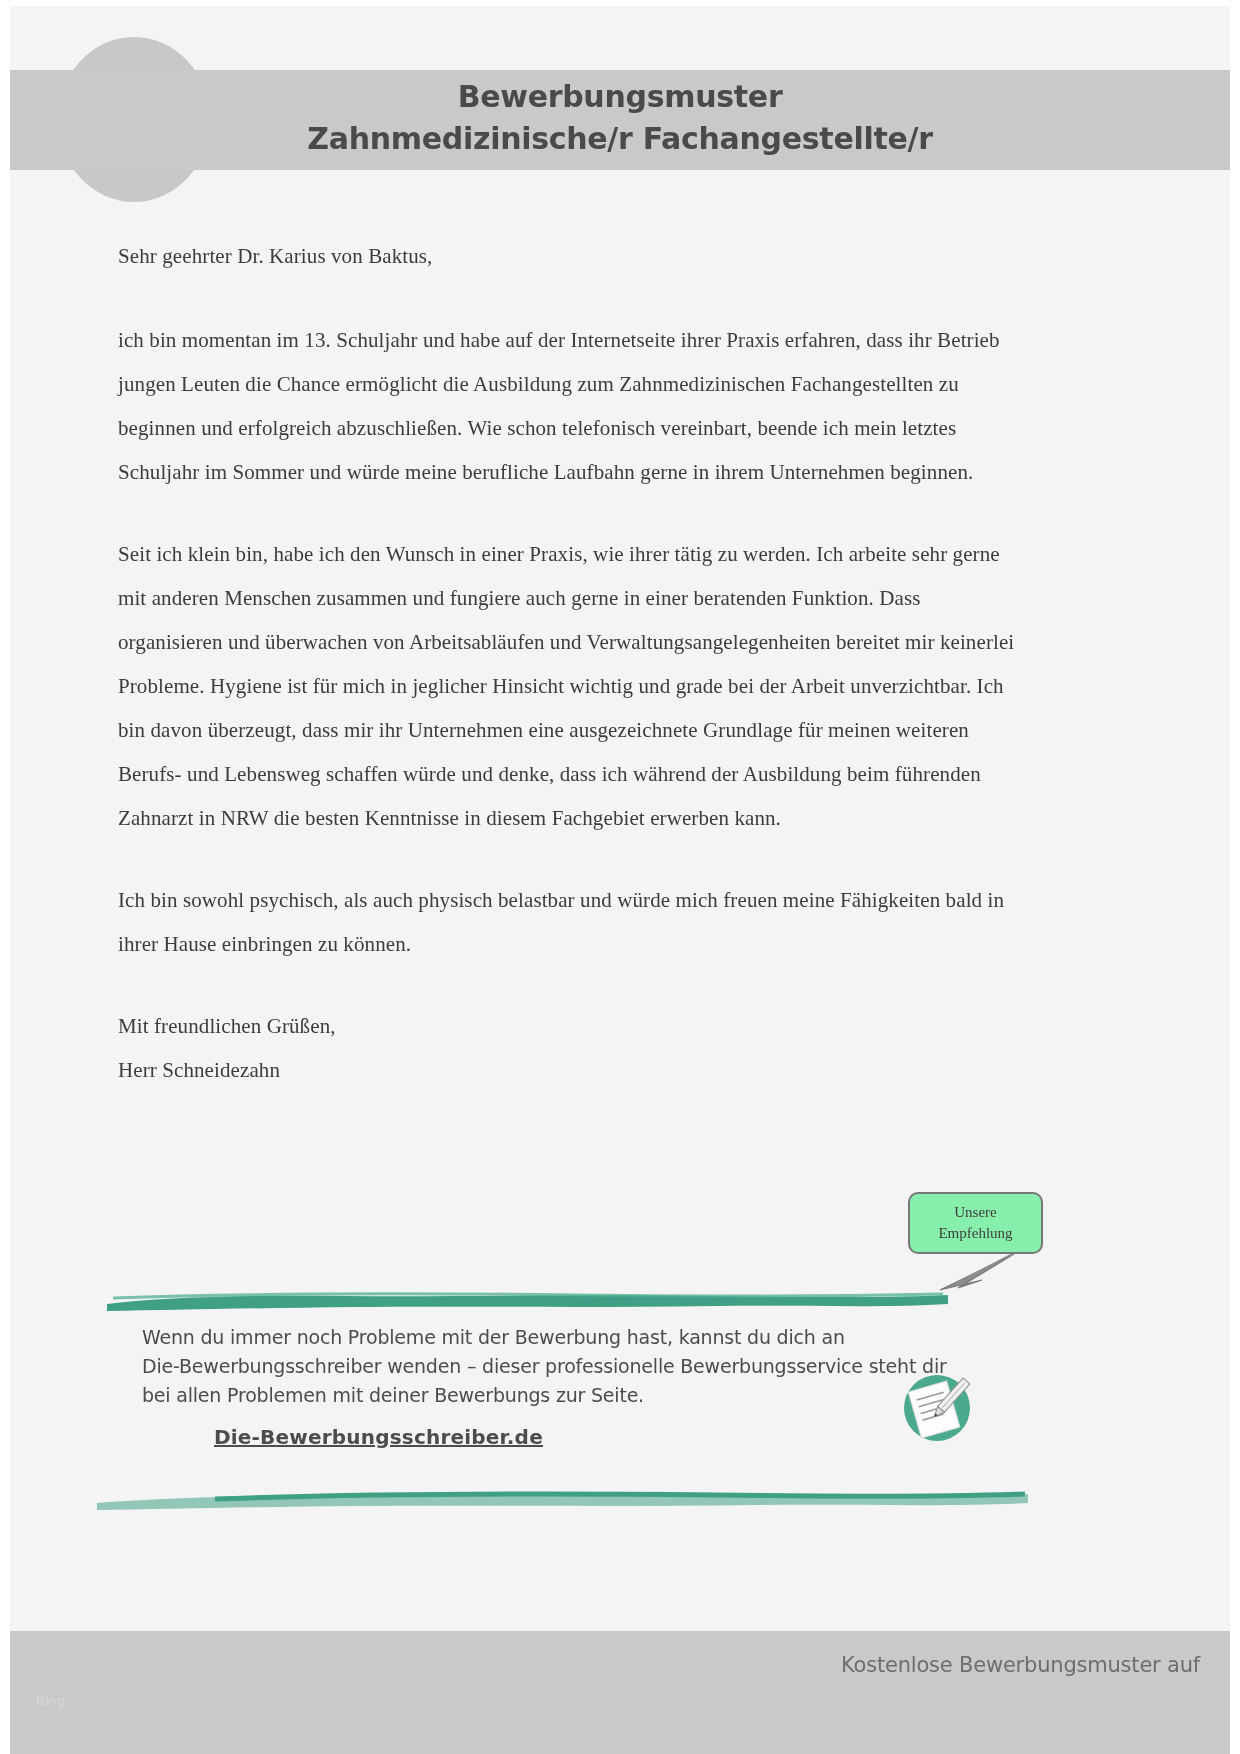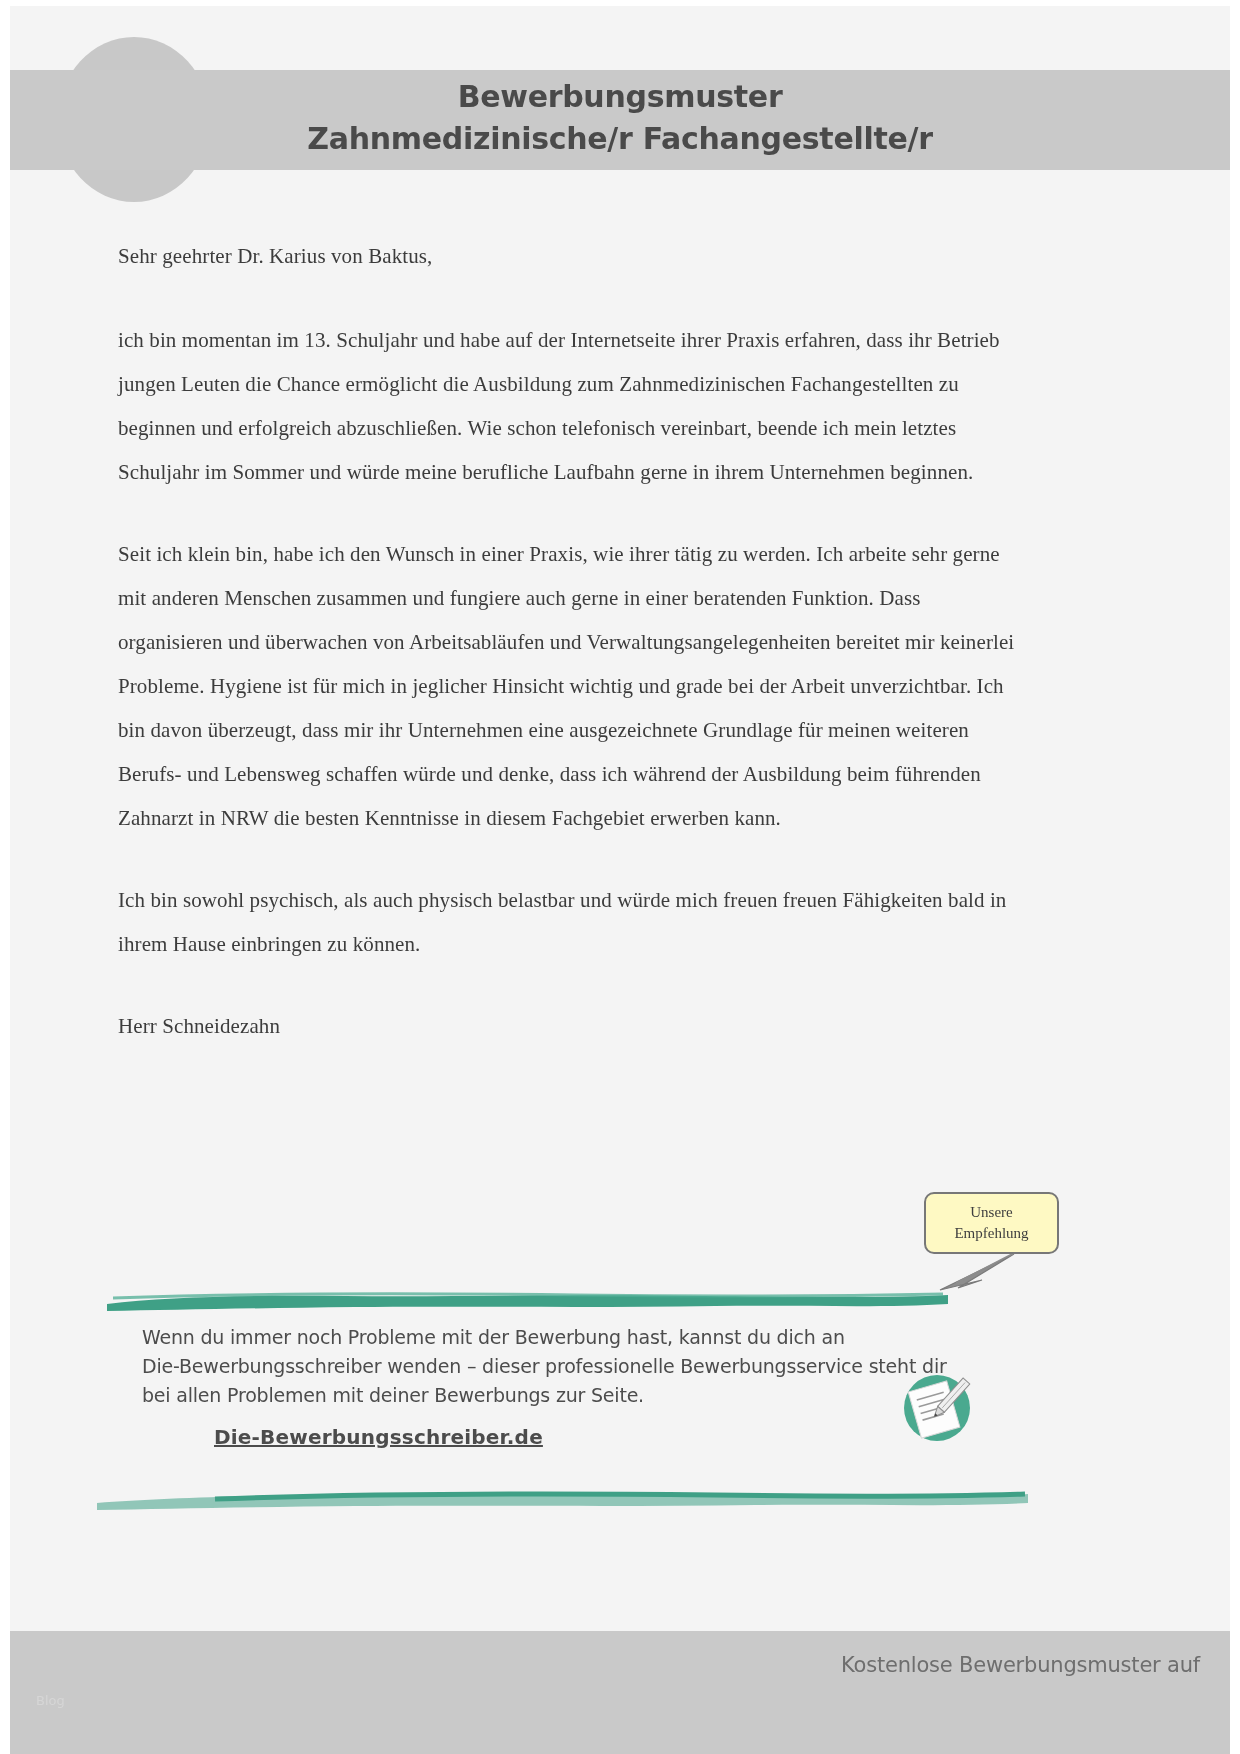--- a/index.html
+++ b/index.html
@@ -104,33 +104,32 @@
     height: 110px;
   }
   .bubble {
     position: absolute;
     left: 0;
     top: 0;
     width: 135px;
     height: 62px;
     border: 2px solid #777777;
     border-radius: 10px;
-    background: #fef9c3;
+    background: #86efac;
     display: flex;
     flex-direction: column;
     align-items: center;
     justify-content: center;
     font-family: "Liberation Serif", serif;
     font-size: 15px;
     line-height: 21px;
     color: #3f3f3f;
     text-align: center;
     z-index: 2;
     box-sizing: border-box;
-    margin-left: 16px;
   }
   .bubble-tail {
     position: absolute;
     left: 20px;
     top: 58px;
     width: 90px;
     height: 46px;
     z-index: 1;
   }
 
@@ -242,21 +241,22 @@
     <div class="header-titles">
       <div class="header-title-1">Bewerbungsmuster</div>
       <div class="header-title-2">Zahnmedizinische/r Fachangestellte/r</div>
     </div>
   </div>
 
   <div class="letter">
     <p class="salutation">Sehr geehrter Dr. Karius von Baktus,</p>
     <p>ich bin momentan im 13. Schuljahr und habe auf der Internetseite ihrer Praxis erfahren, dass ihr Betrieb jungen Leuten die Chance ermöglicht die Ausbildung zum Zahnmedizinischen Fachangestellten zu beginnen und erfolgreich abzuschließen. Wie schon telefonisch vereinbart, beende ich mein letztes Schuljahr im Sommer und würde meine berufliche Laufbahn gerne in ihrem Unternehmen beginnen.</p>
     <p>Seit ich klein bin, habe ich den Wunsch in einer Praxis, wie ihrer tätig zu werden. Ich arbeite sehr gerne mit anderen Menschen zusammen und fungiere auch gerne in einer beratenden Funktion. Dass organisieren und überwachen von Arbeitsabläufen und Verwaltungsangelegenheiten bereitet mir keinerlei Probleme. Hygiene ist für mich in jeglicher Hinsicht wichtig und grade bei der Arbeit unverzichtbar. Ich bin davon überzeugt, dass mir ihr Unternehmen eine ausgezeichnete Grundlage für meinen weiteren Berufs- und Lebensweg schaffen würde und denke, dass ich während der Ausbildung beim führenden Zahnarzt in NRW die besten Kenntnisse in diesem Fachgebiet erwerben kann.</p>
-    <p>Ich bin sowohl psychisch, als auch physisch belastbar und würde mich freuen freuen Fähigkeiten bald in ihrem Hause einbringen zu können.</p>
+    <p>Ich bin sowohl psychisch, als auch physisch belastbar und würde mich freuen meine Fähigkeiten bald in ihrer Hause einbringen zu können.</p>
+    <p class="closing">Mit freundlichen Grüßen,</p>
     <p class="signature">Herr Schneidezahn</p>
   </div>
 
   <div class="bubble-wrap">
     <svg class="bubble-tail" viewBox="0 0 90 46">
       <path d="M86 4 L12 40 L54 30 L30 38 Z" fill="#8d8d8d" stroke="#7a7a7a" stroke-width="1.2"></path>
       <path d="M86 3 L28 33" stroke="#8d8d8d" stroke-width="1.5" fill="none"></path>
     </svg>
     <div class="bubble">
       <span>Unsere</span>

